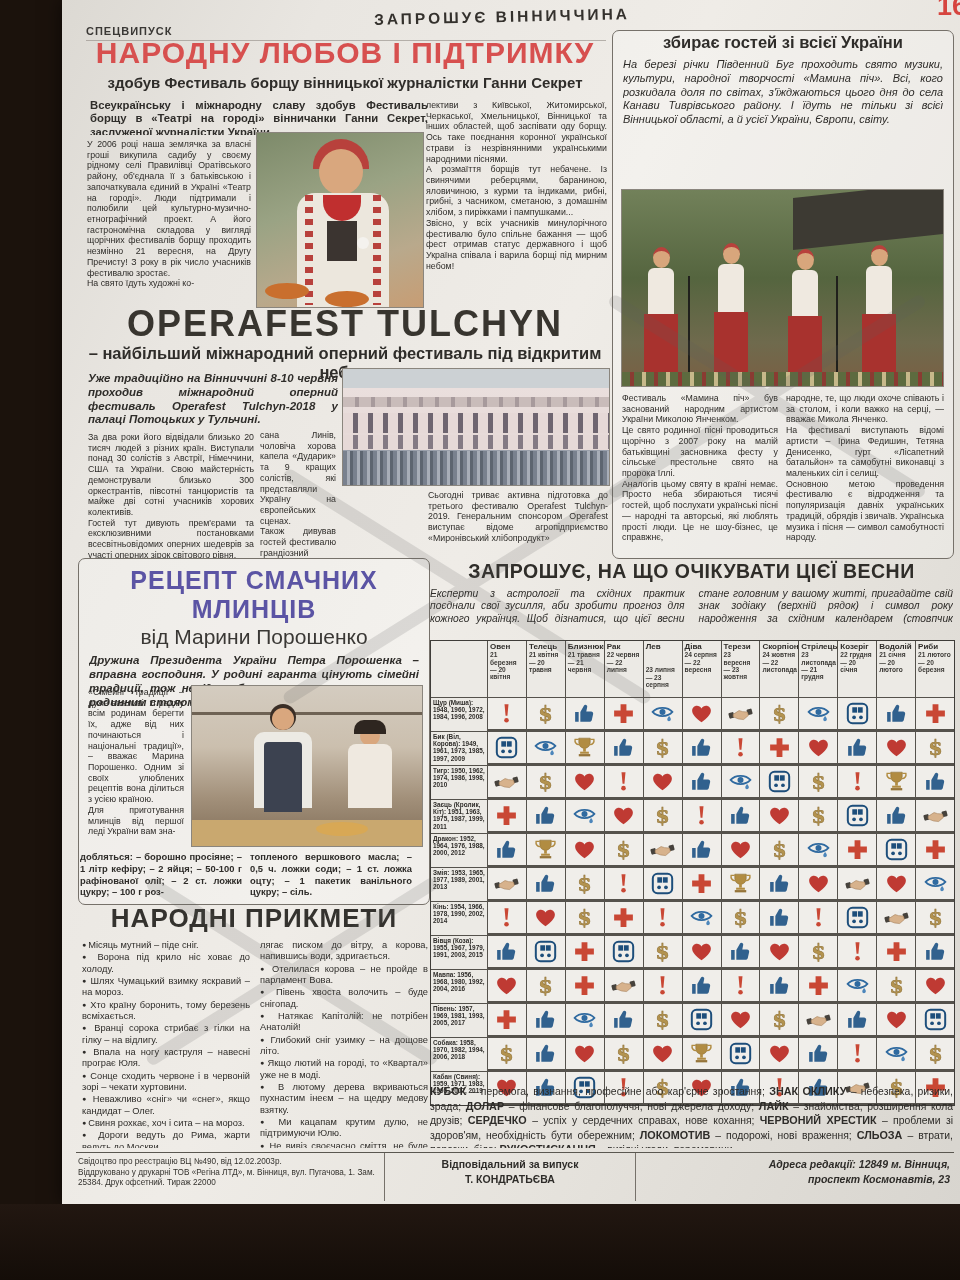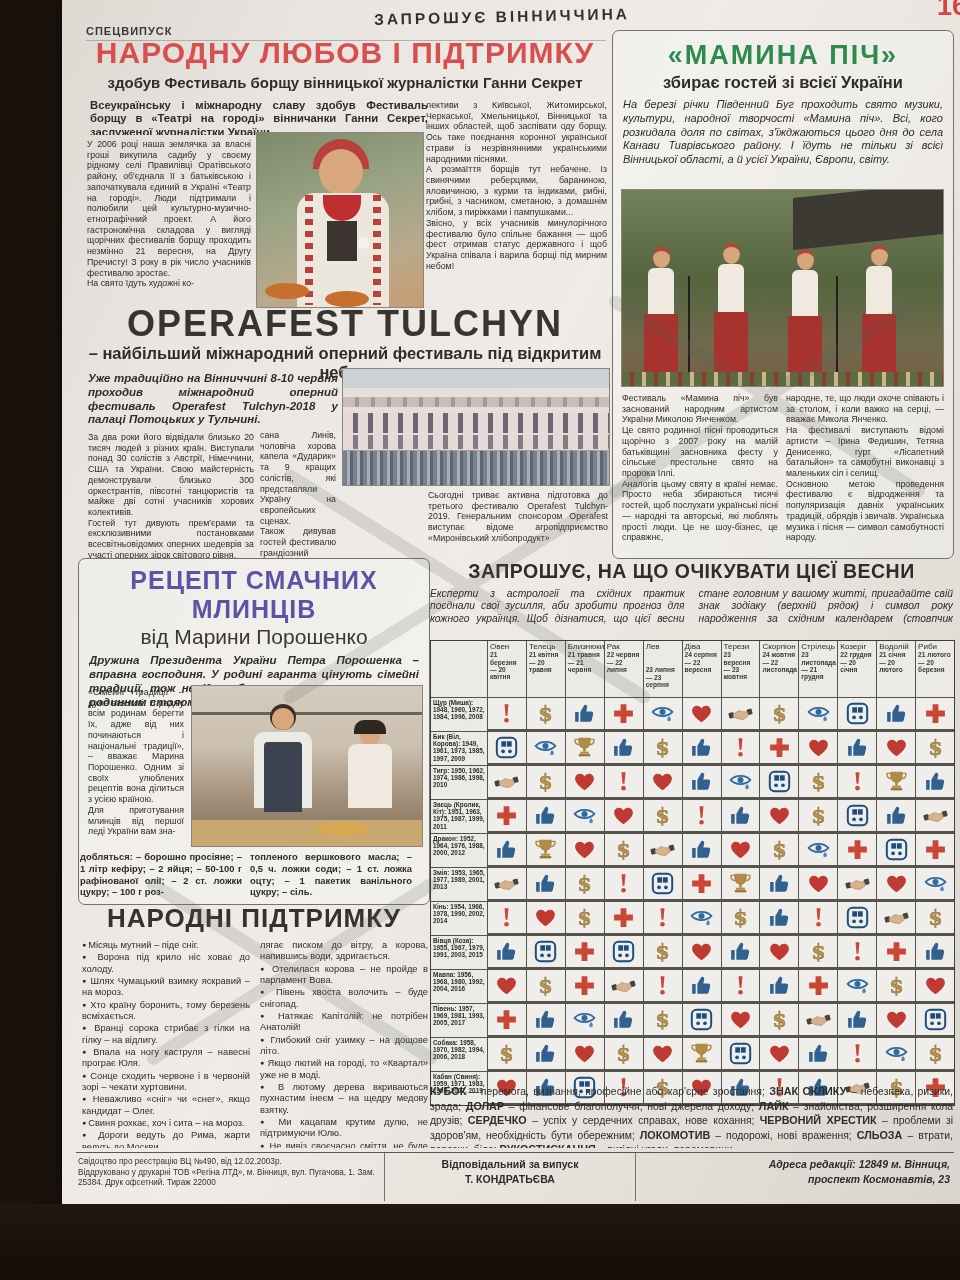--- a/index.html
+++ b/index.html
@@ -28,21 +28,21 @@
   .lead-italic{font-style:italic;font-weight:bold;color:#2f2d2a;}
   .body-sm{font-size:8.8px;line-height:1.22;color:#2e2c29;}
   .box{border:1.5px solid #76716a;border-radius:7px;background:rgba(255,255,255,.25);}
   
   .bullet-item{font-size:9.3px;line-height:1.22;text-align:justify;margin-bottom:1px;}
   .bdot{font-size:7px;vertical-align:1px;}
   
   .horo-grid{display:grid;border:1.5px solid #3f3d39;background:#55524c;grid-gap:1px;}
   .hg-cell{background:#f0eeea;overflow:hidden;display:flex;align-items:center;justify-content:center;}
   .hg-head{flex-direction:column;align-items:flex-start;justify-content:flex-start;padding:2px 2px;background:#eceae5;}
-  .hg-zname{font-size:8px;font-weight:normal;line-height:1.05;}
+  .hg-zname{font-size:8px;font-weight:bold;line-height:1.05;}
   .hg-zdates{font-size:6.6px;line-height:1.1;font-weight:bold;color:#3c3a36;}
   .hg-animal{font-size:6.4px;line-height:1.12;font-weight:bold;padding:1px 2px;background:#eceae5;
              align-items:flex-start;justify-content:flex-start;text-align:left;}
   .legend{font-size:10.4px;line-height:1.3;text-align:justify;color:#2e2c29;}
   .legend b{font-size:10.8px;}
   
   .footer{border-top:1.5px solid #5a5750;display:flex;}
   .foot-left{font-size:8.2px;line-height:1.3;color:#34322e;padding:4px 6px 0 2px;width:300px;}
   .foot-center{font-size:10.5px;font-weight:bold;text-align:center;line-height:1.45;padding-top:4px;width:250px;
                border-left:1px solid #76716a;}
@@ -102,21 +102,20 @@
 Фестиваль завершився феєрверками і сучасним 3D Mapping Show.</div>
   <div class="photo ph-palace" style="left:280px;top:368px;width:266px;height:116px;">
     <span class="ph-el" style="left:0;top:28px;width:100%;height:10px;background:repeating-linear-gradient(90deg,#c9bcba 0 12px,#a79a9c 12px 16px);"></span>
     <span class="ph-el" style="left:0;top:44px;width:100%;height:20px;background:repeating-linear-gradient(90deg,#e6d9d7 0 10px,#6e6570 10px 15px);"></span>
     <span class="ph-el" style="left:0;top:66px;width:100%;height:14px;background:repeating-linear-gradient(90deg,#e6d9d7 0 10px,#847a84 10px 15px);"></span>
     <span class="ph-el" style="left:0;bottom:0;width:100%;height:34px;background:repeating-linear-gradient(90deg,#79818e 0 4px,#a8aeb8 4px 7px,#5d6570 7px 10px);"></span>
   </div>
   <div class="abs body-sm jtext" style="left:366px;top:490px;width:180px;height:66px;">Сьогодні триває активна підготовка до третього фестивалю Operafest Tulchyn-2019. Генеральним спонсором Operafest виступає відоме агропідприємство «Миронівський хлібопродукт»</div>
 
   <div class="abs box" style="left:550px;top:30px;width:340px;height:527px;">
-    <div class="t-green" style="margin-top:9px;">«МАМИНА ПІЧ»</div>
     <div class="sub-bold" style="font-size:16.5px;margin-top:2px;">збирає гостей зі всієї України</div>
     <div class="jtext" style="margin:6px 10px 0 10px;font-size:11px;line-height:1.25;font-style:italic;height:78px;">На березі річки Південний Буг проходить свято музики, культури, народної творчості «Мамина піч». Всі, кого розкидала доля по світах, з'їжджаються цього дня до села Канави Тиврівського району. І їдуть не тільки зі всієї Вінницької області, а й усієї України, Європи, світу.</div>
     <div class="photo ph-mamyna" style="left:8px;top:158px;width:321px;height:196px;">
       <span class="ph-el" style="right:0;top:0;width:150px;height:52px;background:#3d3a33;transform:skewY(-6deg);"></span>
       <span class="ph-el" style="left:26px;bottom:14px;width:26px;height:104px;background:#efe9e0;border-radius:6px 6px 0 0;"></span>
       <span class="ph-el" style="left:22px;bottom:14px;width:34px;height:58px;background:#a8322e;"></span>
       <span class="ph-el" style="left:31px;bottom:118px;width:17px;height:17px;background:#d8a67c;border-radius:50%;border-top:4px solid #b8413c;"></span>
       <span class="ph-el" style="left:96px;bottom:14px;width:26px;height:108px;background:#efe9e0;border-radius:6px 6px 0 0;"></span>
       <span class="ph-el" style="left:92px;bottom:14px;width:34px;height:60px;background:#a8322e;"></span>
       <span class="ph-el" style="left:101px;bottom:122px;width:17px;height:17px;background:#d8a67c;border-radius:50%;border-top:4px solid #b8413c;"></span>
@@ -155,21 +154,21 @@
       <span class="ph-el" style="left:156px;top:58px;width:44px;height:64px;background:#efe9e0;border-radius:8px 8px 0 0;"></span>
       <span class="ph-el" style="left:0;bottom:0;width:100%;height:26px;background:#c9a86f;"></span>
       <span class="ph-el" style="left:124px;bottom:10px;width:52px;height:14px;background:#d8a855;border-radius:50%;"></span>
     </div>
     <div style="position:absolute;left:1px;top:292px;width:332px;display:flex;gap:8px;">
       <div class="jtext" style="flex:1;font-size:9.4px;font-weight:bold;line-height:1.25;height:48px;">добляться: – борошно просіяне; – 1 літр кефіру; – 2 яйця; – 50-100 г рафінованої олії; – 2 ст. ложки цукру; – 100 г роз-</div>
       <div class="jtext" style="flex:1;font-size:9.4px;font-weight:bold;line-height:1.25;height:48px;">топленого вершкового масла; – 0,5 ч. ложки соди; – 1 ст. ложка оцту; – 1 пакетик ванільного цукру; – сіль.</div>
     </div>
   </div>
 
-  <div class="abs t-prikm" style="left:18px;top:903px;width:348px;">НАРОДНІ ПІДТРИМКУ</div>
+  <div class="abs t-prikm" style="left:18px;top:903px;width:348px;">НАРОДНІ ПРИКМЕТИ</div>
   <div class="abs" style="left:20px;top:940px;width:168px;height:208px;overflow:hidden;" id="prykmety-col1">
       <div class="bullet-item"><span class="bdot">● </span>Місяць мутний – піде сніг.</div>
       <div class="bullet-item"><span class="bdot">● </span>Ворона під крило ніс ховає до холоду.</div>
       <div class="bullet-item"><span class="bdot">● </span>Шлях Чумацький взимку яскравий – на мороз.</div>
       <div class="bullet-item"><span class="bdot">● </span>Хто країну боронить, тому березень всміхається.</div>
       <div class="bullet-item"><span class="bdot">● </span>Вранці сорока стрибає з гілки на гілку – на відлигу.</div>
       <div class="bullet-item"><span class="bdot">● </span>Впала на ногу каструля – навесні програє Юля.</div>
       <div class="bullet-item"><span class="bdot">● </span>Сонце сходить червоне і в червоній зорі – чекати хуртовини.</div>
       <div class="bullet-item"><span class="bdot">● </span>Неважливо «сніг» чи «снег», якщо кандидат – Олег.</div>
       <div class="bullet-item"><span class="bdot">● </span>Свиня рохкає, хоч і сита – на мороз.</div>

